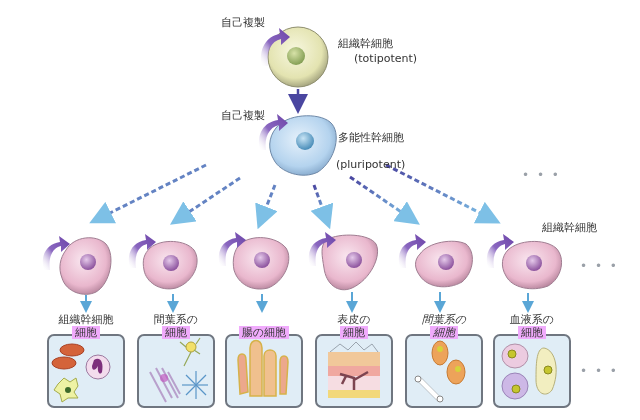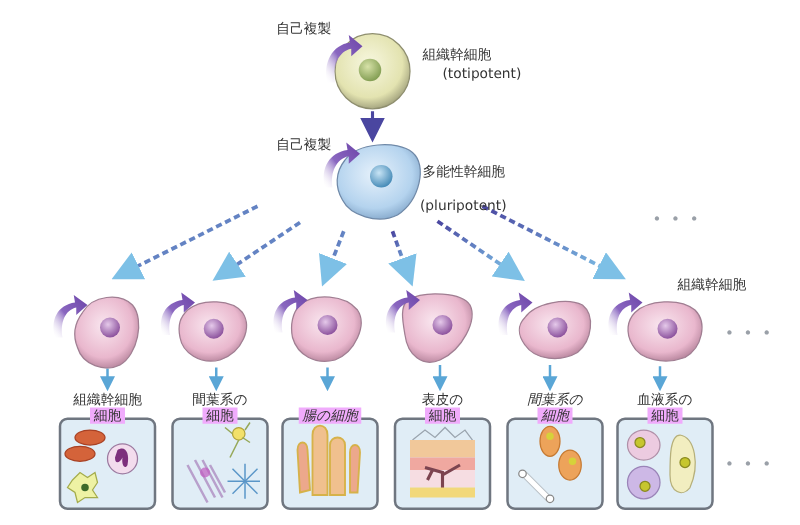--- a/index.html
+++ b/index.html
@@ -220,21 +220,21 @@
 <div class="dots" style="left:580px;top:364px;">• • •</div>
 
 <div class="cap" style="left:44px;top:313px;">
   <div>組織幹細胞</div>
   <span class="l2">細胞</span>
 </div>
 <div class="cap" style="left:134px;top:313px;">
   <div>間葉系の</div>
   <span class="l2">細胞</span>
 </div>
-<div class="cap" style="left:222px;top:326px;font-style:italic;">
+<div class="cap" style="left:222px;top:326px;">
   <span class="l2">腸の細胞</span>
 </div>
 <div class="cap" style="left:312px;top:313px;">
   <div>表皮の</div>
   <span class="l2">細胞</span>
 </div>
 <div class="cap" style="left:402px;top:313px;font-style:italic;">
   <div>間葉系の</div>
   <span class="l2">細胞</span>
 </div>

